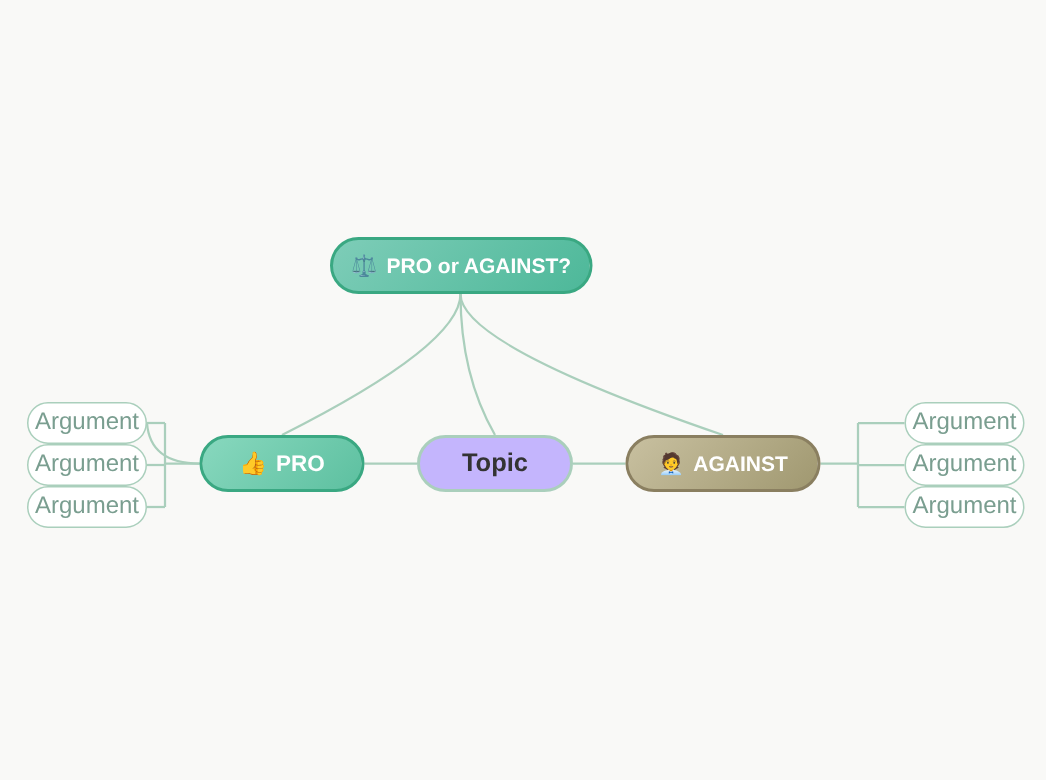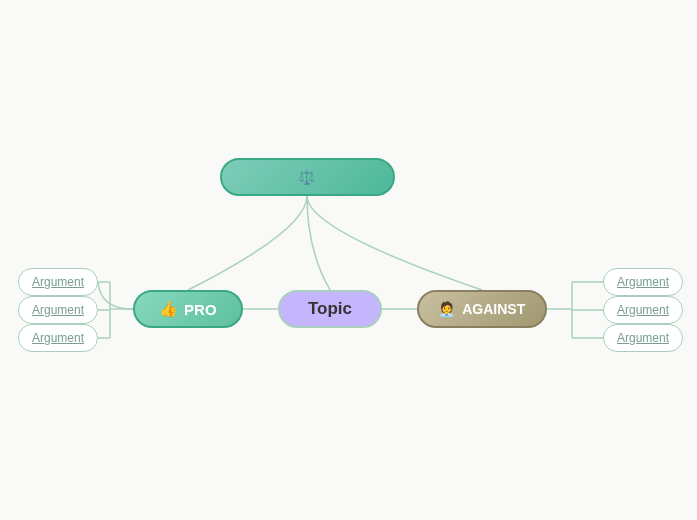--- a/index.html
+++ b/index.html
@@ -88,23 +88,22 @@
       gap: 6px;
     }
 
     
     .node-arg {
       width: 80px;
       height: 28px;
       background: #fff;
       border-radius: 14px;
       color: #7a9e90;
-      font-size: 12px;
+      font-size: 16px;
       border: 1.5px solid #aacfbc;
-      text-decoration: underline;
     }
 
     .node-arg-l1 { top: 268px; left: 18px; }
     .node-arg-l2 { top: 296px; left: 18px; }
     .node-arg-l3 { top: 324px; left: 18px; }
 
     
     .node-arg-r1 { top: 268px; left: 603px; }
     .node-arg-r2 { top: 296px; left: 603px; }
     .node-arg-r3 { top: 324px; left: 603px; }
@@ -135,20 +134,21 @@
 
   <line x1="547" y1="309" x2="572" y2="309" stroke="#aacfbc" stroke-width="1.5"></line>
   <line x1="572" y1="282" x2="572" y2="338" stroke="#aacfbc" stroke-width="1.5"></line>
   <line x1="572" y1="282" x2="603" y2="282" stroke="#aacfbc" stroke-width="1.5"></line>
   <line x1="572" y1="310" x2="603" y2="310" stroke="#aacfbc" stroke-width="1.5"></line>
   <line x1="572" y1="338" x2="603" y2="338" stroke="#aacfbc" stroke-width="1.5"></line>
 </svg>
 
 <div class="node node-pro-against">
   <span>⚖️</span>
+  <span>PRO or AGAINST?</span>
 </div>
 
 <div class="node node-pro">
   <span>👍</span>
   <span>PRO</span>
 </div>
 
 <div class="node node-topic">
   <span>Topic</span>
 </div>

